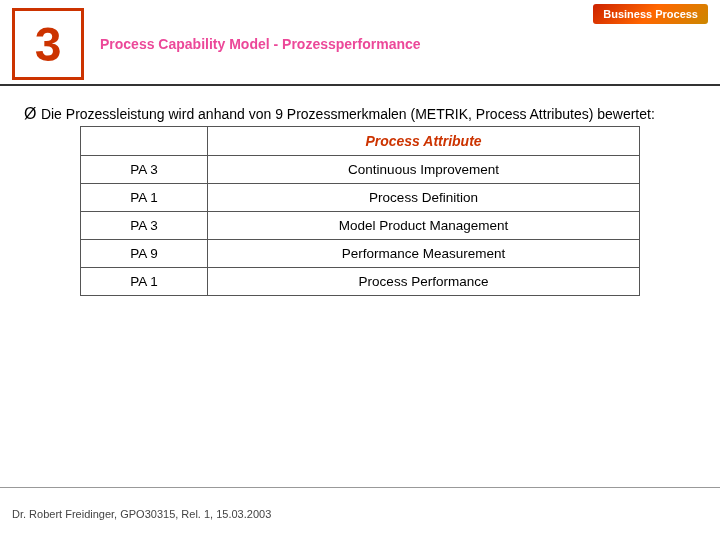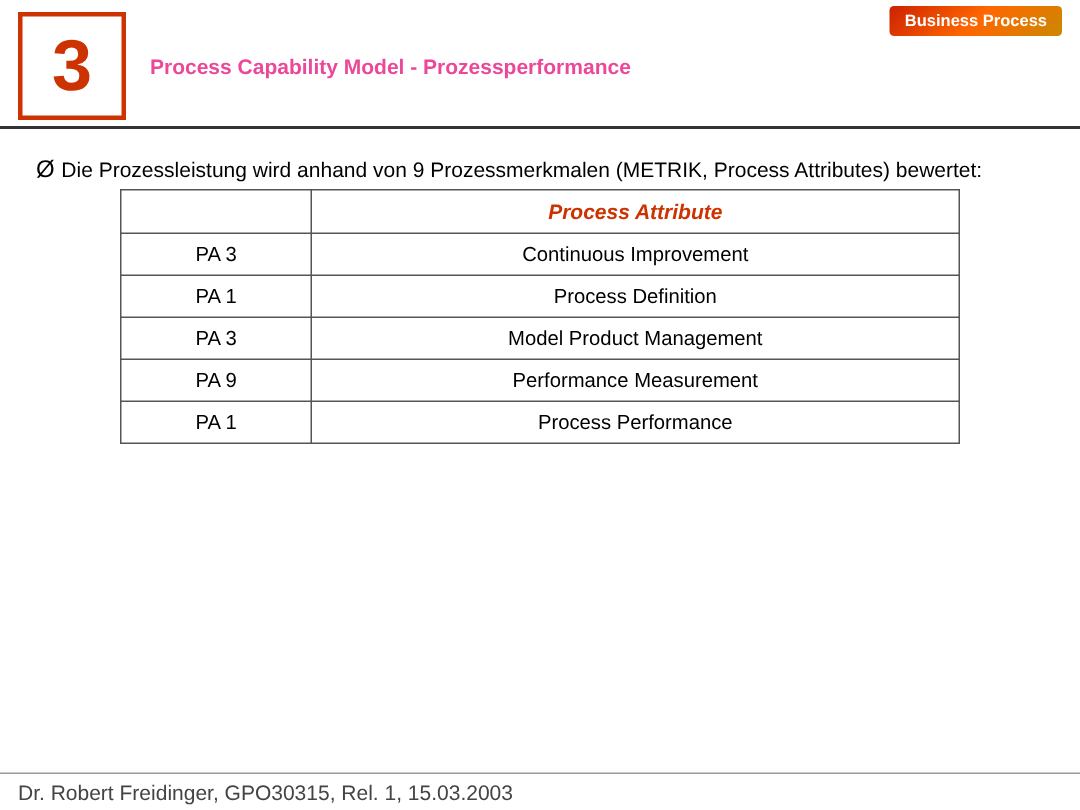--- a/index.html
+++ b/index.html
@@ -113,23 +113,23 @@
     }
 
     
     .footer {
       position: absolute;
       bottom: 0;
       left: 0;
       right: 0;
       display: flex;
       justify-content: space-between;
-      padding: 4px 12px;
+      padding: 20px 12px;
       border-top: 1px solid #999;
-      font-size: 14px;
+      font-size: 11px;
       color: #444;
     }
   </style>
 </head>
 <body>
 
 <div class="header">
   <div class="slide-number">3</div>
   <div class="title-area">
     <div class="main-title">Process Capability Model - Prozessperformance</div>

